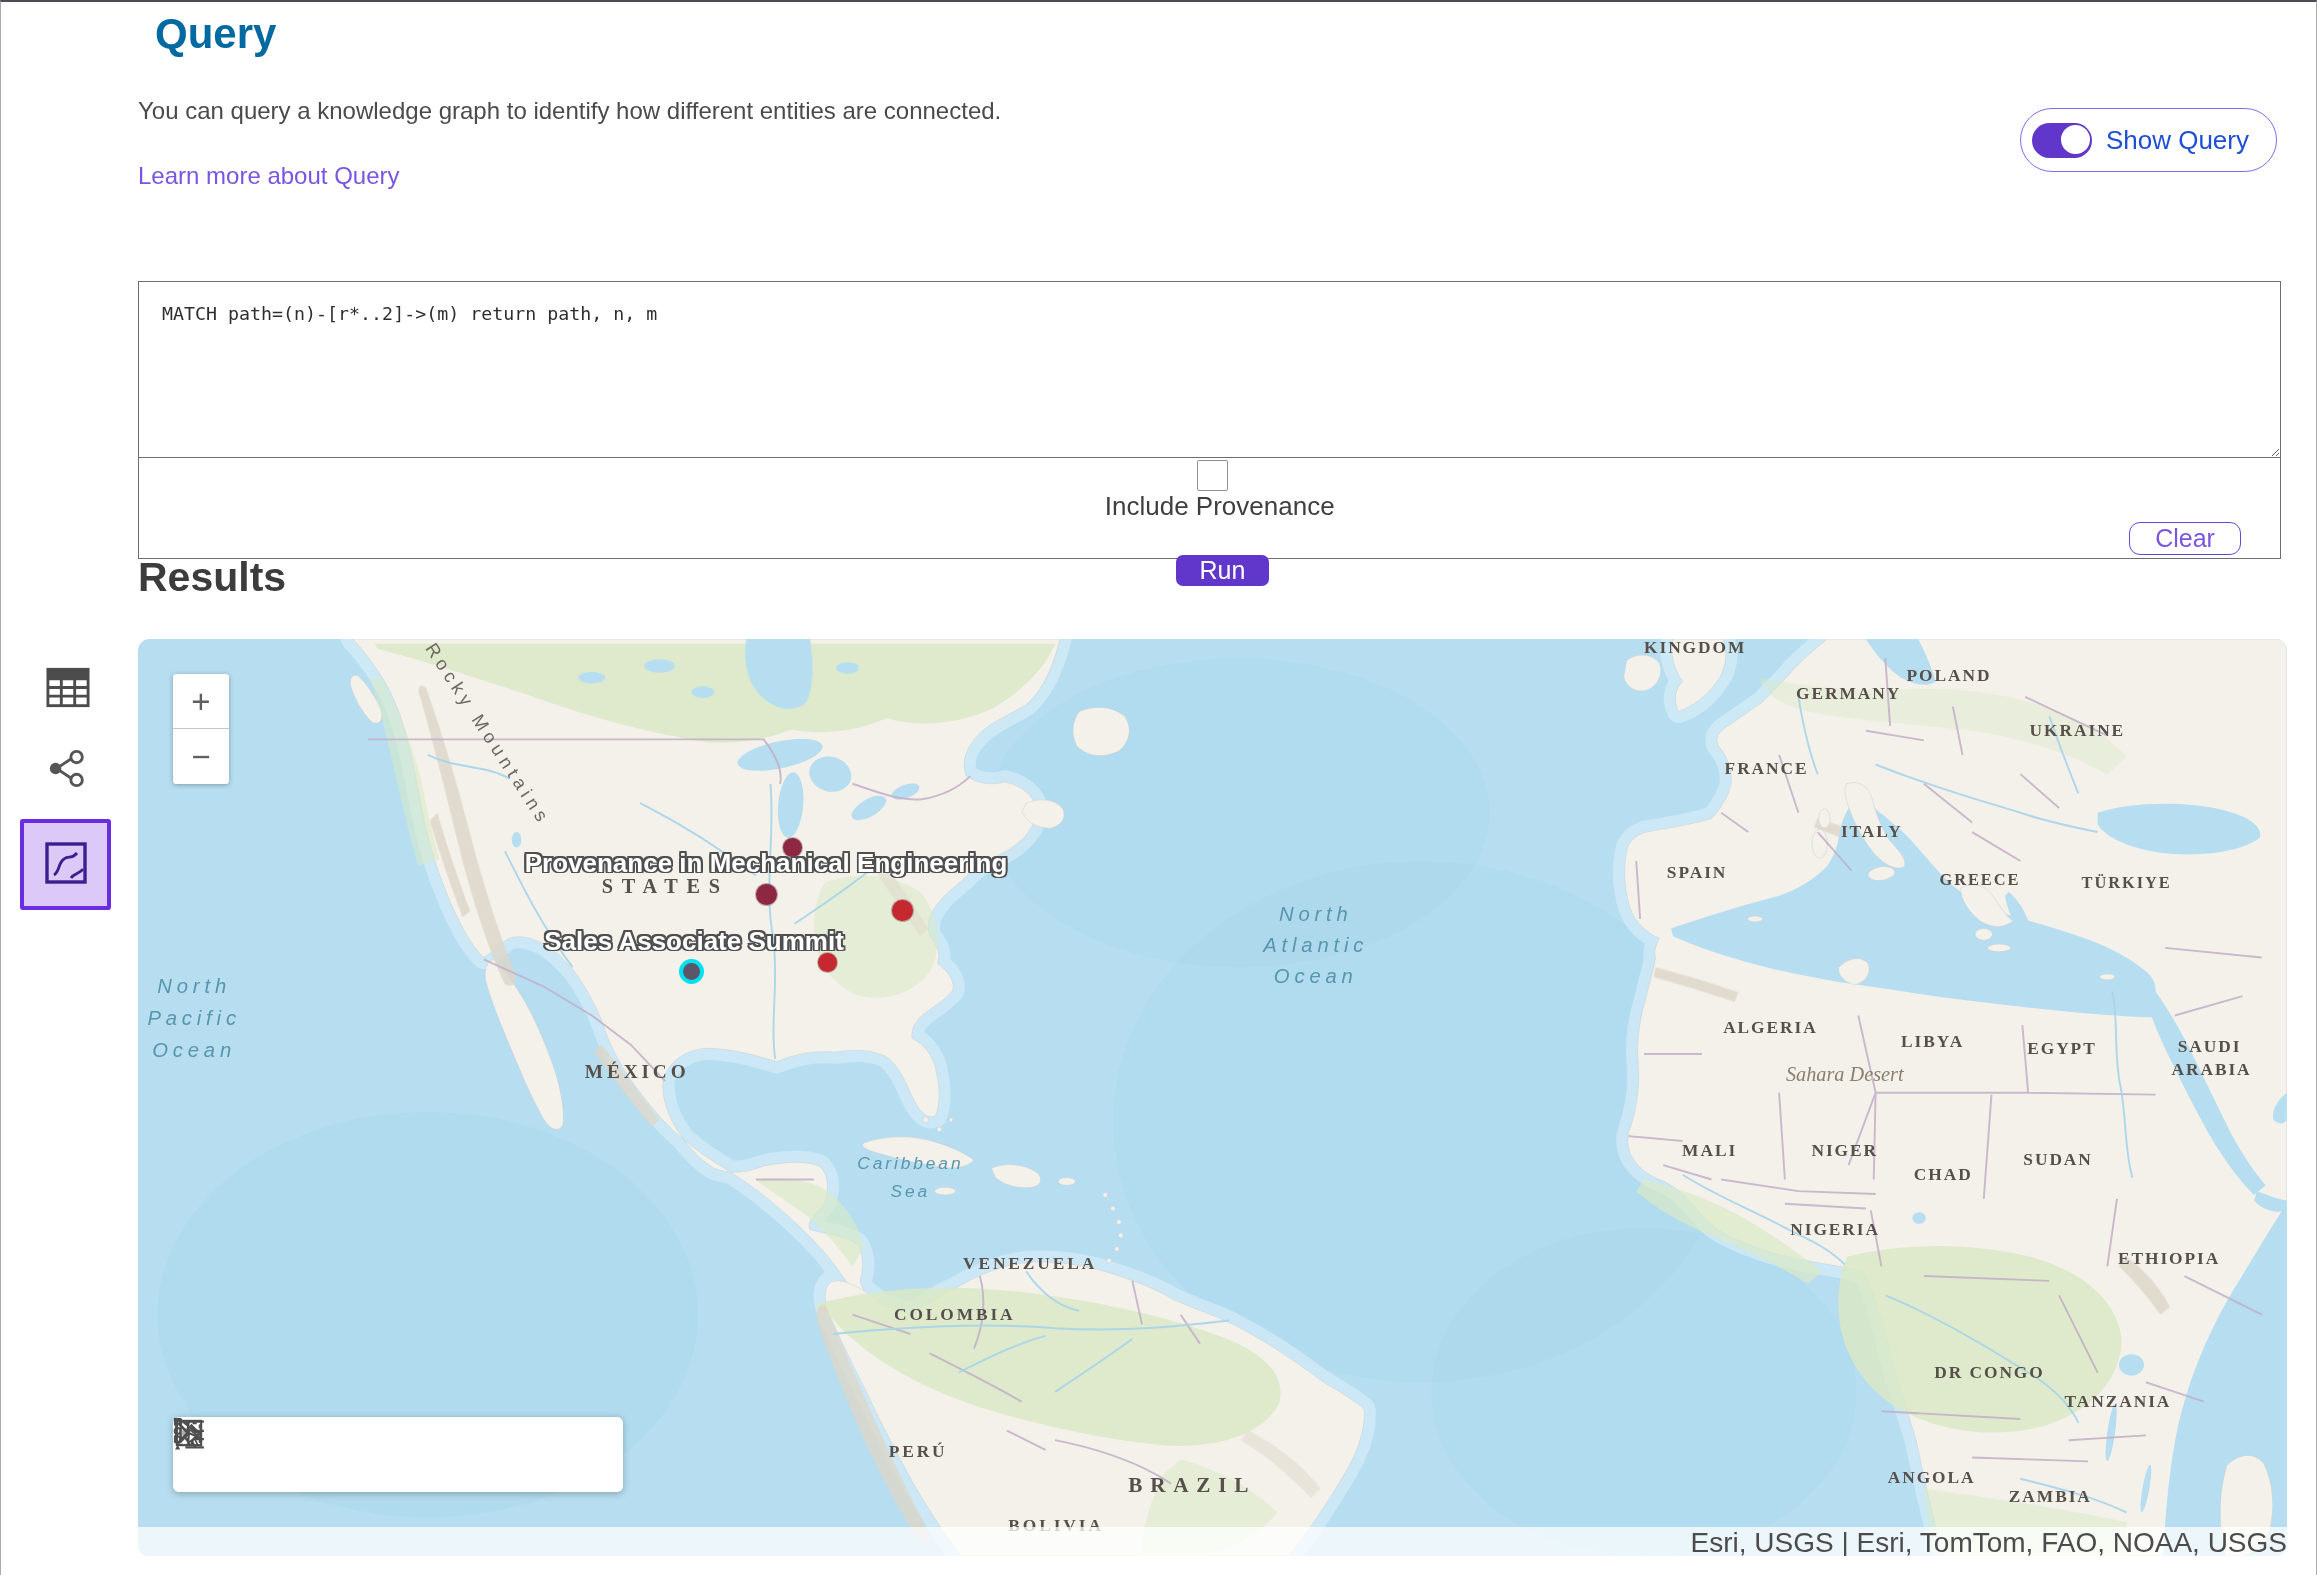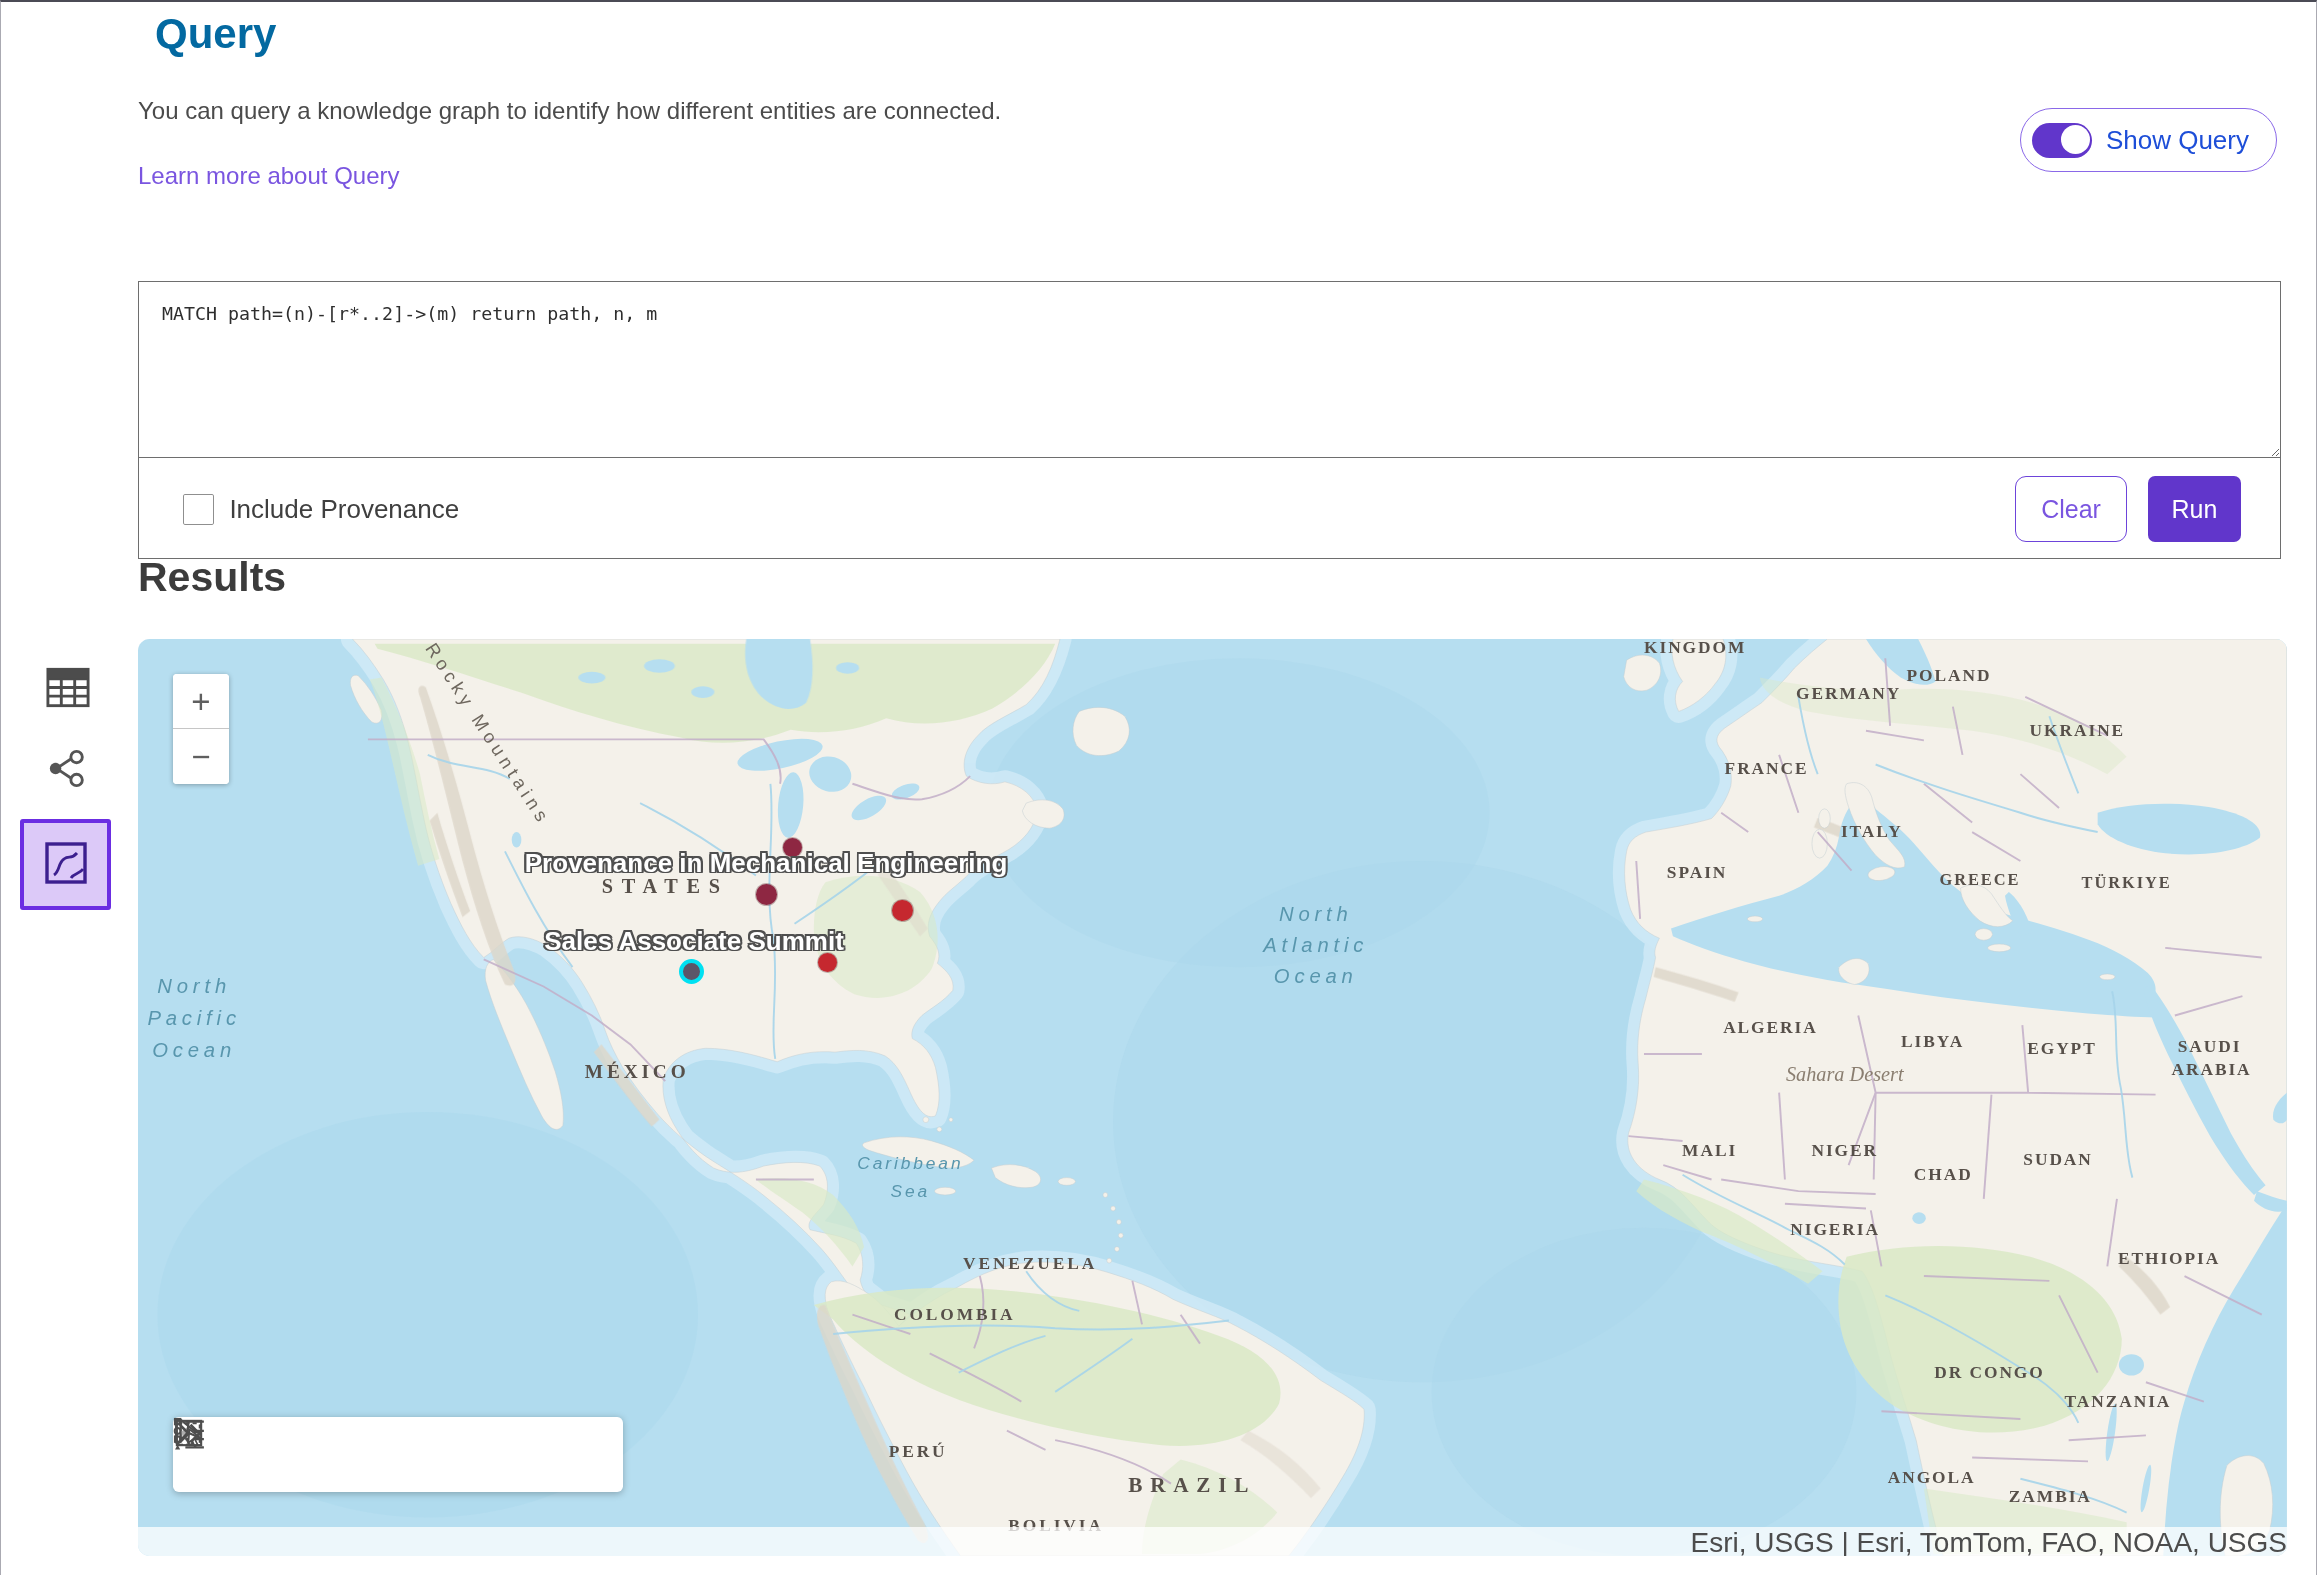--- a/index.html
+++ b/index.html
@@ -11,21 +11,21 @@
   .desc{position:absolute;left:137px;top:95px;font-size:24px;color:#4b4b4b;margin:0;}
   .learn-link{position:absolute;left:137px;top:160px;font-size:24px;color:#7a55e0;text-decoration:none;cursor:pointer;}
   .show-query-pill{position:absolute;right:39px;top:106px;height:64px;border:1.9px solid #8a68e8;border-radius:35px;
         background:#fff;display:flex;align-items:center;padding:0 27px 0 11.6px;cursor:pointer;}
   .toggle-track{width:60px;height:35px;background:#6136cb;border-radius:18.3px;position:relative;display:inline-block;}
   .toggle-knob{position:absolute;right:2.9px;top:2.9px;width:29px;height:29px;border-radius:50%;background:#fff;}
   .pill-label{font-size:26px;color:#1d4ed8;margin-left:13.5px;}
   .query-panel{position:absolute;left:137px;top:234px;width:2143px;height:278px;border:1.9px solid #6e6e6e;box-sizing:border-box;background:#fff;margin-top:45px;}
   .query-textarea{display:block;width:100%;height:176px;box-sizing:border-box;border:none;border-bottom:1.9px solid #6e6e6e;
         resize:vertical;font-family:"DejaVu Sans Mono",monospace;font-size:18.3px;color:#2e2e2e;padding:21px 23px;outline:none;}
-  .query-footer{position:absolute;left:0;right:0;bottom:0;height:98px;display:flex;align-items:center;padding:0 39px 0 44px;}
+  .query-footer{position:absolute;left:0;right:0;bottom:0;height:98px;display:flex;align-items:center;padding:0 39px 0 44px;flex-direction:column;}
   .checkbox{width:29px;height:29px;border:1.9px solid #8f8f8f;border-radius:1.9px;background:#fff;cursor:pointer;flex:0 0 auto;}
   .cb-label{font-size:26px;color:#3f3f3f;margin-left:15.4px;}
   .btn-clear{margin-left:auto;width:112px;height:66px;background:#fff;border:1.9px solid #6d44da;color:#7a55e0;
         font-size:25px;border-radius:11px;cursor:pointer;font-family:inherit;}
   .btn-run{margin-left:21px;width:93px;height:66px;background:#6136cb;border:none;color:#fff;
         font-size:25px;border-radius:7px;cursor:pointer;font-family:inherit;}
   .results-title{position:absolute;left:137px;top:552px;font-size:41px;font-weight:700;color:#3c3c3c;margin:0;}
   
   .vs-btn{position:absolute;width:50px;height:50px;background:transparent;border:none;cursor:pointer;padding:1.9px;}
   .vs-map-btn{position:absolute;left:19.3px;top:817px;width:91px;height:91px;background:#dcc9f8;

